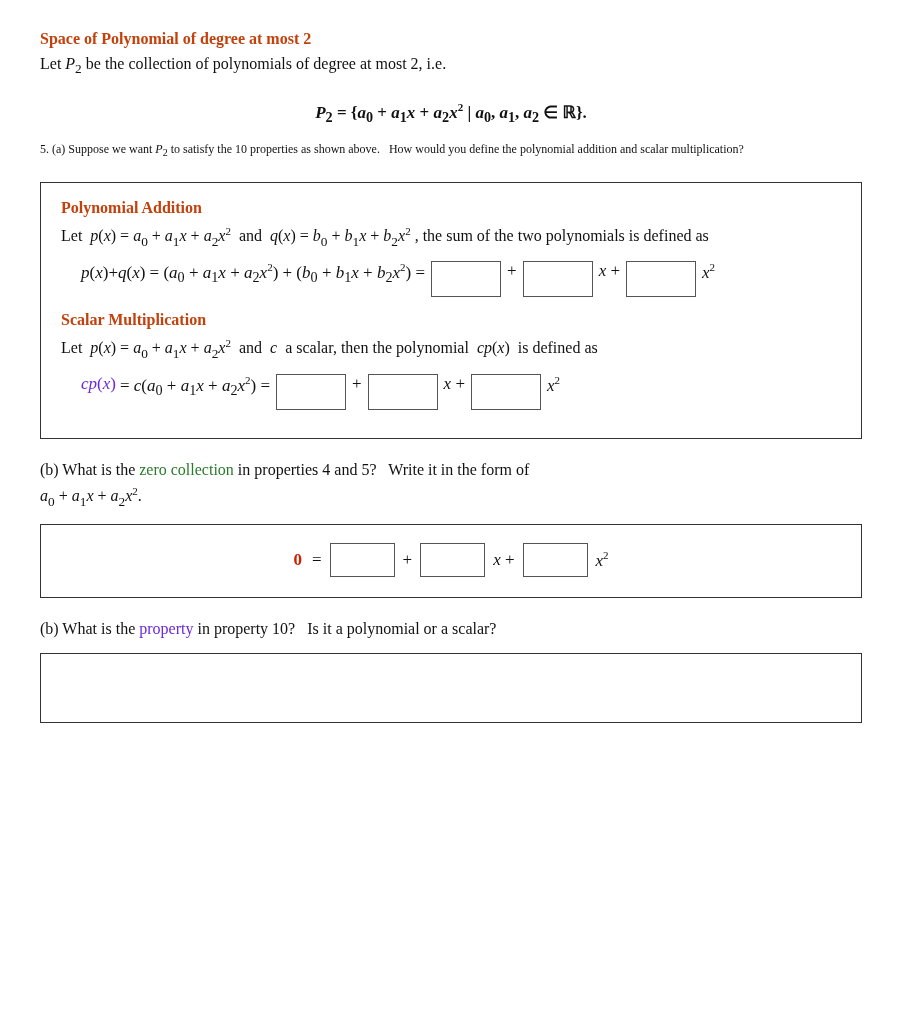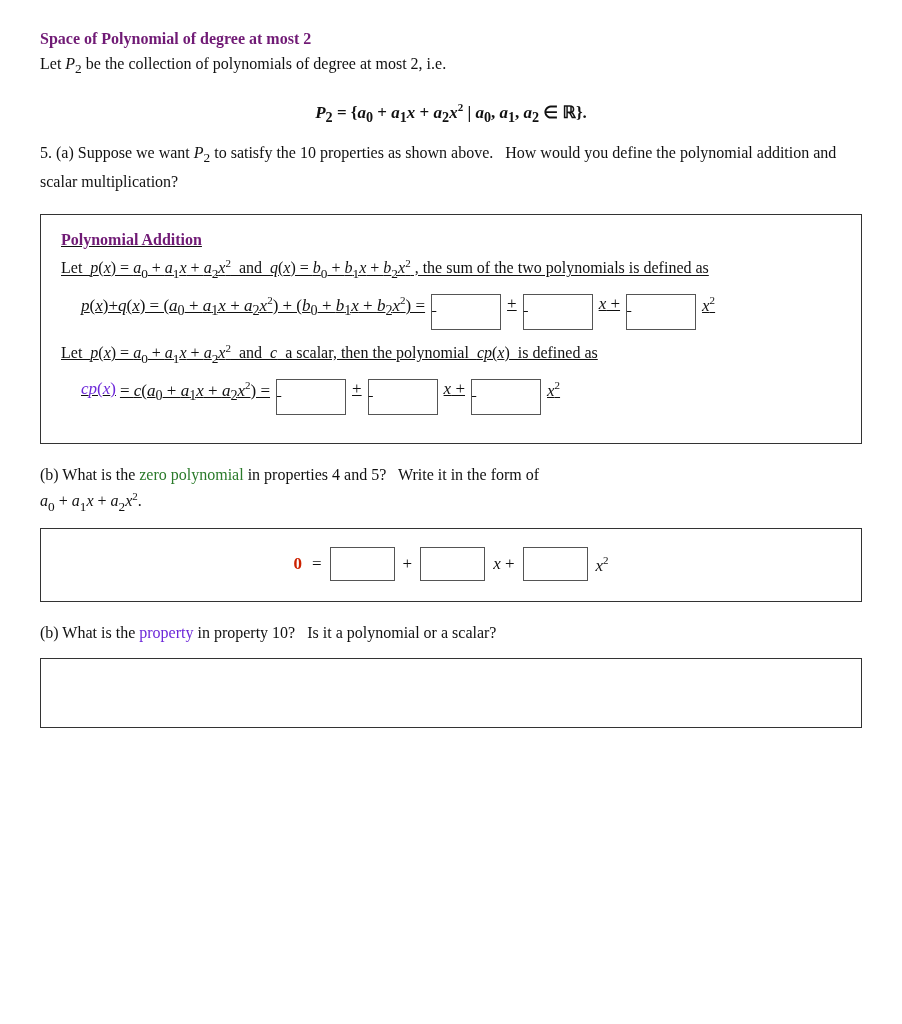--- a/index.html
+++ b/index.html
@@ -6,21 +6,21 @@
     body {
       background: #fff;
       font-family: "Times New Roman", Times, serif;
       font-size: 16px;
       color: #111;
       padding: 30px 40px;
       width: 902px;
       min-height: 1024px;
     }
     .blue-bold {
-      color: #701a75;
+      color: #c2410c;
       font-weight: bold;
     }
     .green-text { color: #2a7a2a; }
     .red-text { color: #6d28d9; }
 
     .section-title {
       font-size: 16px;
       margin-bottom: 4px;
     }
     .intro-text {
@@ -29,28 +29,27 @@
     }
     .formula-center {
       text-align: center;
       margin: 8px 0 14px 0;
       font-size: 17px;
       font-weight: bold;
     }
     .question-text {
       margin: 10px 0 20px 0;
       line-height: 1.6;
-      font-size: 16px;
+      font-size: 12px;
     }
 
     .boxed-section {
       border: 1.5px solid #333;
       padding: 16px 24px 18px 20px;
       margin: 10px 0 18px 0;
-      text-decoration: underline;
     }
 
     .poly-addition-title {
       font-size: 16px;
       margin-bottom: 6px;
     }
     .poly-text {
       line-height: 1.6;
       margin-bottom: 8px;
       font-size: 16px;
@@ -142,39 +141,42 @@
   <div class="math-line">
     <span><em>p</em>(<em>x</em>)+<em>q</em>(<em>x</em>) = (<em>a</em><sub>0</sub> + <em>a</em><sub>1</sub><em>x</em> + <em>a</em><sub>2</sub><em>x</em><sup>2</sup>) + (<em>b</em><sub>0</sub> + <em>b</em><sub>1</sub><em>x</em> + <em>b</em><sub>2</sub><em>x</em><sup>2</sup>) =</span>
     <span class="answer-box">&nbsp;</span>
     <span>+</span>
     <span class="answer-box">&nbsp;</span>
     <span><em>x</em> +</span>
     <span class="answer-box">&nbsp;</span>
     <span><em>x</em><sup>2</sup></span>
   </div>
 
+  <div class="poly-addition-title scalar-title">
+    <span class="blue-bold">Scalar Multiplication</span>
+  </div>
   <div class="poly-text">
     Let &nbsp;<em>p</em>(<em>x</em>) = <em>a</em><sub>0</sub> + <em>a</em><sub>1</sub><em>x</em> + <em>a</em><sub>2</sub><em>x</em><sup>2</sup>&nbsp; and &nbsp;<em>c</em>&nbsp; a scalar, then the polynomial &nbsp;<em>cp</em>(<em>x</em>)&nbsp; is defined as
   </div>
 
   <div class="math-line">
     <span class="red-text"><em>c</em><em>p</em>(<em>x</em>)</span>
     <span>= <em>c</em>(<em>a</em><sub>0</sub> + <em>a</em><sub>1</sub><em>x</em> + <em>a</em><sub>2</sub><em>x</em><sup>2</sup>) =</span>
     <span class="answer-box">&nbsp;</span>
     <span>+</span>
     <span class="answer-box">&nbsp;</span>
     <span><em>x</em> +</span>
     <span class="answer-box">&nbsp;</span>
     <span><em>x</em><sup>2</sup></span>
   </div>
 
 </div>
 
 <div class="q-b-text">
-  (b) What is the <span class="green-text">zero polynomial</span> in properties 4 and 5?&nbsp;&nbsp; Write it in the form of<br>
+  (b) What is the <span class="green-text">zero collection</span> in properties 4 and 5?&nbsp;&nbsp; Write it in the form of<br>
   <em>a</em><sub>0</sub> + <em>a</em><sub>1</sub><em>x</em> + <em>a</em><sub>2</sub><em>x</em><sup>2</sup>.
 </div>
 
 <div class="zero-poly-box">
   <span style="color:#cc2200; font-weight:bold; margin-right:4px;">0</span>
   <span>=</span>
   <span class="answer-box-sm">&nbsp;</span>
   <span>+</span>
   <span class="answer-box-sm">&nbsp;</span>
   <span><em>x</em> +</span>

